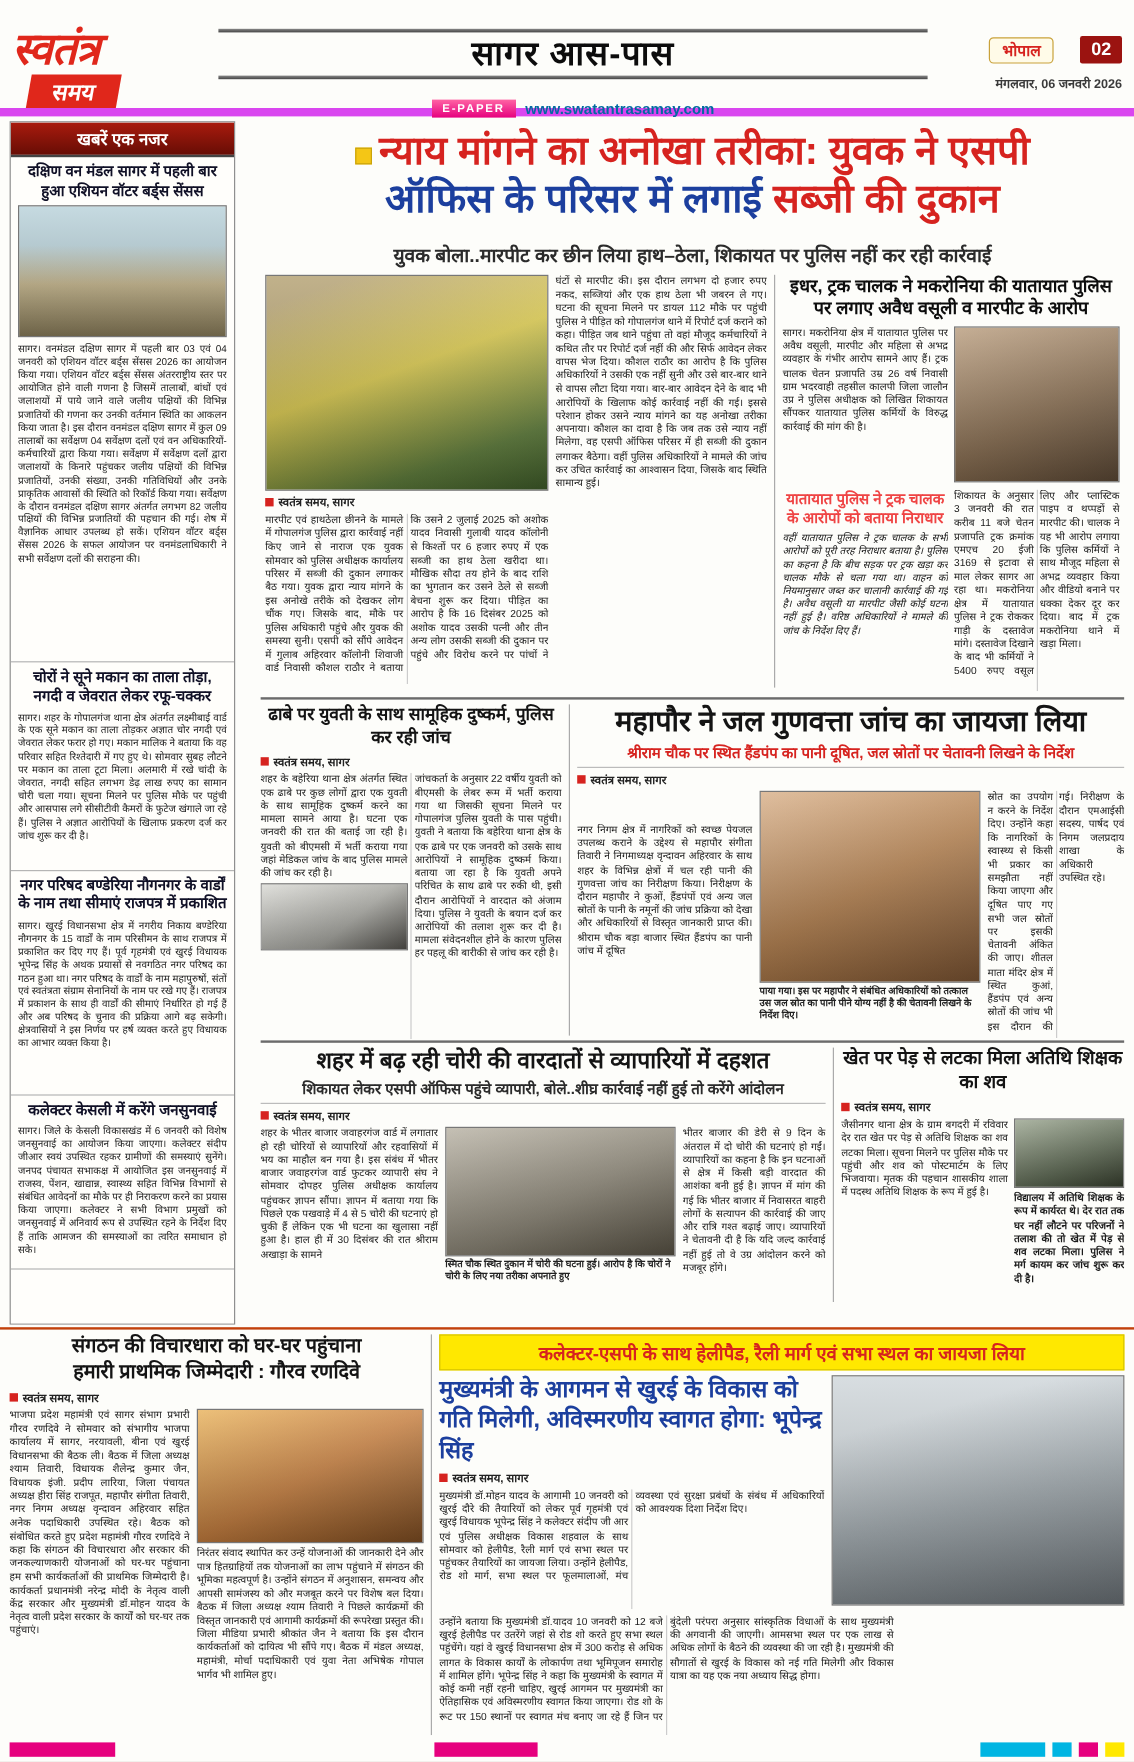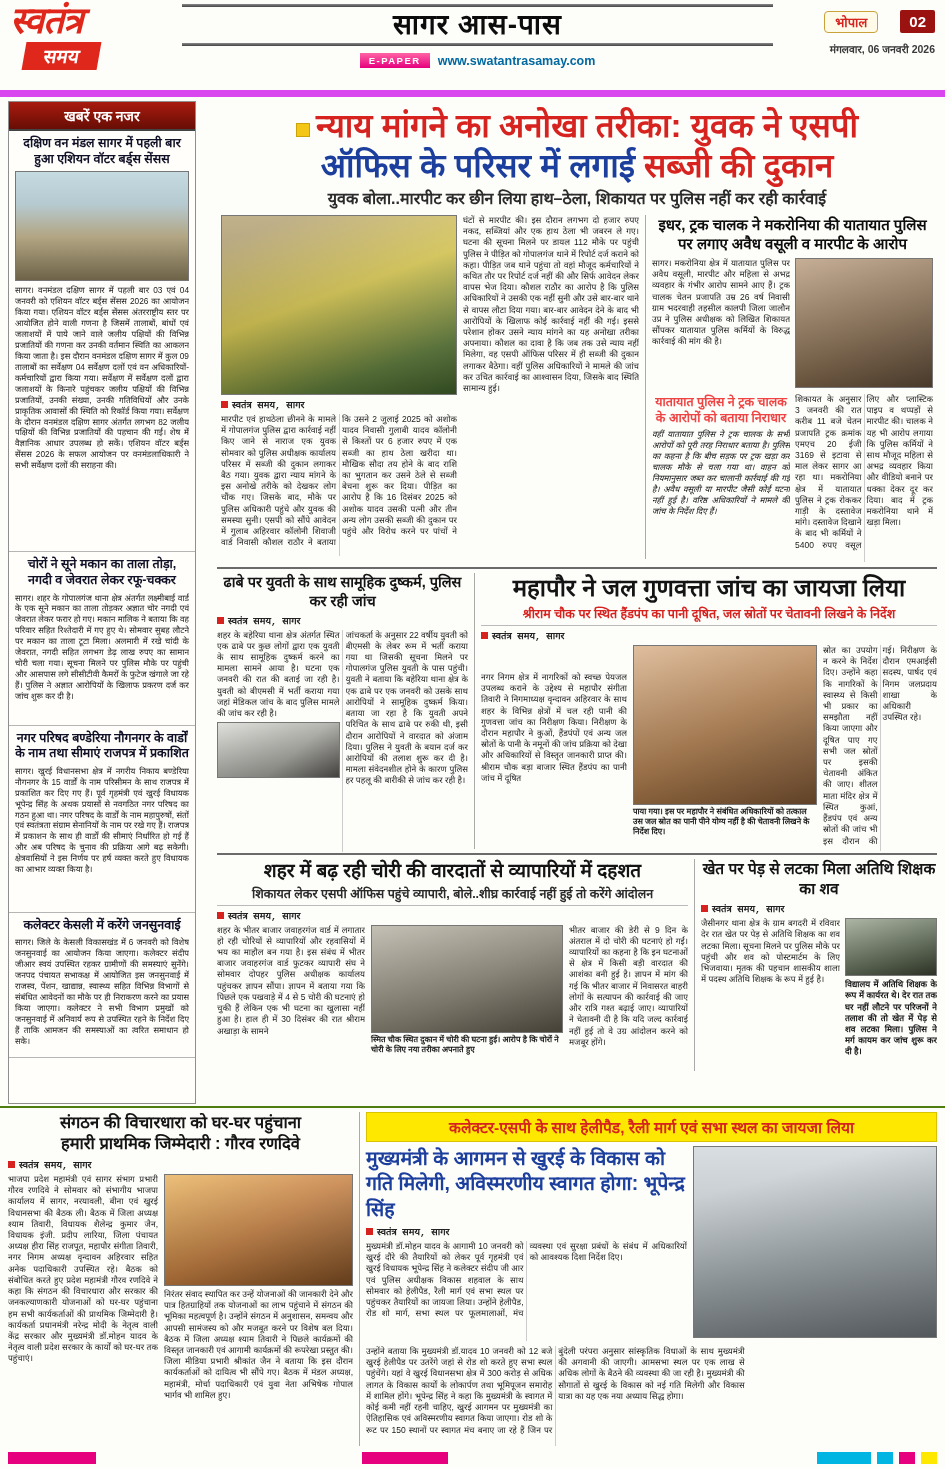--- a/index.html
+++ b/index.html
@@ -1,28 +1,28 @@
 <!DOCTYPE html>
 <html><head>
 <meta charset="utf-8">
 <style>
   * { margin:0; padding:0; box-sizing:border-box; }
   html,body { background:#e9e7e2; }
   body { width:945px; height:1468px; margin:0 auto; font-family:"Liberation Sans","DejaVu Sans",sans-serif; color:#141414; }
   .page { width:945px; height:1468px; background:#fdfdfa; position:relative; overflow:hidden; }
 
   
-  .masthead { display:flex; align-items:flex-start; padding:2px 10px 2px; height:90px; }
+  .masthead { display:flex; align-items:flex-start; padding:22px 10px 2px; height:90px; }
   .logo { width:160px; }
   .logo-top { font-size:37px; font-weight:bold; font-style:italic; color:#e0271b; line-height:1; letter-spacing:-1px; }
   .logo-bottom { display:inline-block; background:#e0271b; color:#fff; font-size:19px; font-weight:bold; padding:1px 20px; transform:skewX(-10deg); margin:3px 0 0 14px; }
   .mast-center { flex:1; text-align:center; padding:0 12px; }
   .rule { height:3px; background:linear-gradient(#888,#444); margin:2px 0; }
   .section-title { font-size:28px; font-weight:bold; letter-spacing:1px; line-height:1.15; color:#0c0c0c; }
-  .mast-sub { display:flex; align-items:center; justify-content:center; gap:8px; margin-top:7px; }
+  .mast-sub { display:flex; align-items:center; justify-content:center; gap:8px; margin-top:17px; }
   .epaper { background:linear-gradient(#ff64a4,#e6007e); color:#fff; font-size:9.5px; font-weight:bold; letter-spacing:1.5px; padding:2px 9px; }
   .website { font-size:12.5px; font-weight:bold; color:#0369a1; }
   .mast-right { width:150px; text-align:right; }
   .badges { display:flex; justify-content:flex-end; align-items:center; gap:22px; margin-top:8px; }
   .city { border:1.5px solid #c9a23b; color:#d6231f; font-weight:bold; font-size:13px; padding:1px 10px; border-radius:4px; background:#fffbe8; }
   .pageno { background:#9b1310; color:#fff; font-weight:bold; font-size:15px; padding:3px 9px; border-radius:2px; }
   .dateline { margin-top:9px; font-size:10.5px; font-weight:bold; color:#3a3a3a; }
 
   
   .content { display:flex; gap:21px; padding:0 8px; height:1014px; overflow:hidden; border-top:7px solid #d946ef; padding-top:4px; }
@@ -44,32 +44,32 @@
   .ph-truck { background:linear-gradient(150deg,#b99d7e,#8a6f52 55%,#5c4936); }
   .ph-shoe { background:linear-gradient(140deg,#d9d9d4,#a8a8a2 60%,#55534e); }
   .ph-mayor { background:linear-gradient(150deg,#d8b089,#b5814f 50%,#7b5433); }
   .ph-theft { background:linear-gradient(150deg,#b8b2a4,#8b8576 55%,#595345); }
   .ph-teacher { background:linear-gradient(150deg,#9aa58f,#5f6b55 60%,#38402f); }
   .ph-stage { background:linear-gradient(150deg,#e8b25c,#c77f3f 50%,#7e4d22); }
   .ph-cm { background:linear-gradient(165deg,#cfd6da 20%,#9fa8ad 55%,#6a7176); }
 
   
   .body-txt { font-size:8.5px; line-height:1.32; text-align:justify; color:#1b1b1b; overflow:hidden; }
-  .byline { display:flex; align-items:center; gap:4px; margin:3px 0;font-family:Liberation Mono, monospace; }
+  .byline { display:flex; align-items:center; gap:4px; margin:3px 0; }
   .bsq { width:7px; height:7px; background:#d6231f; display:inline-block; }
   .byline span.bt { font-size:9.5px; font-weight:bold; color:#222; }
   .cap { font-size:8px; font-weight:bold; line-height:1.25; color:#222; margin-top:2px; }
 
   
   .lead-head { text-align:center; padding:4px 4px 2px; }
   .lead-h1 { font-size:33px; font-weight:bold; color:#d6231f; line-height:1.25; }
   .orn { display:inline-block; width:14px; height:14px; background:#f4c616; border:1px solid #caa30a; margin-right:6px; }
   .lead-h2 { font-size:33px; font-weight:bold; line-height:1.2; }
   .lead-h2 .blue { color:#1c3f9e; } .lead-h2 .red { color:#d6231f; }
-  .lead-sub { font-size:16px; font-weight:bold; color:#2b2b2b; margin-top:1px;text-align:center; }
+  .lead-sub { font-size:16px; font-weight:bold; color:#2b2b2b; margin-top:15px;text-align:center; }
   .lead-body { display:flex; gap:6px; height:352px; padding:4px; }
   .lead-colL { width:236px; }
   .lead-photo { height:180px; }
   .lead-2col { columns:2; column-gap:6px; column-rule:1px solid #ccc; column-fill:auto; height:142px; margin-top:2px; }
   .lead-colR { width:176px; height:344px; }
 
   .truck { flex:1; border-left:1px solid #aaa; padding-left:6px; display:flex; flex-direction:column; }
   .truck h2 { font-size:15px; line-height:1.3; text-align:center; margin-bottom:4px; color:#0d0d0d; }
   .truck-r1 { display:flex; gap:5px; }
   .truck-intro { width:138px; height:132px; }
@@ -106,21 +106,21 @@
   .t-photo { height:108px; }
   .t-col2 { flex:1; height:150px; }
   .teacher { width:242px; padding-left:6px; }
   .teacher h2 { font-size:15.5px; text-align:center; line-height:1.3; margin-bottom:2px; }
   .teacher-body { display:flex; gap:5px; height:160px; }
   .te-col1 { flex:1; height:160px; }
   .te-col2 { width:92px;font-weight:bold; }
   .te-photo { height:58px; margin-bottom:3px; }
 
   
-  .bottom { display:flex; gap:6px; padding:4px 8px 0; height:340px; border-top:2px solid #4d7c0f; margin-top:2px; overflow:hidden; }
+  .bottom { display:flex; gap:6px; padding:4px 8px 0; height:340px; border-top:2px solid #c2410c; margin-top:2px; overflow:hidden; }
   .sangathan { width:352px; border-right:1px solid #aaa; padding-right:6px; }
   .sangathan h2 { font-size:16.5px; text-align:center; line-height:1.3; }
   .sang-body { display:flex; gap:6px; margin-top:2px; height:282px; }
   .sg-col1 { width:150px; height:282px; }
   .sg-right { flex:1; }
   .sg-photo { height:112px; margin-bottom:3px; }
   .cm { flex:1; display:flex; flex-direction:column; }
   .cm-banner { background:#ffe800; color:#d6231f; font-weight:bold; font-size:15.5px; text-align:center; padding:3px 4px; border:1px solid #d8c400; }
   .cm-top { display:flex; gap:6px; margin-top:4px; }
   .cm-left { flex:1; }

